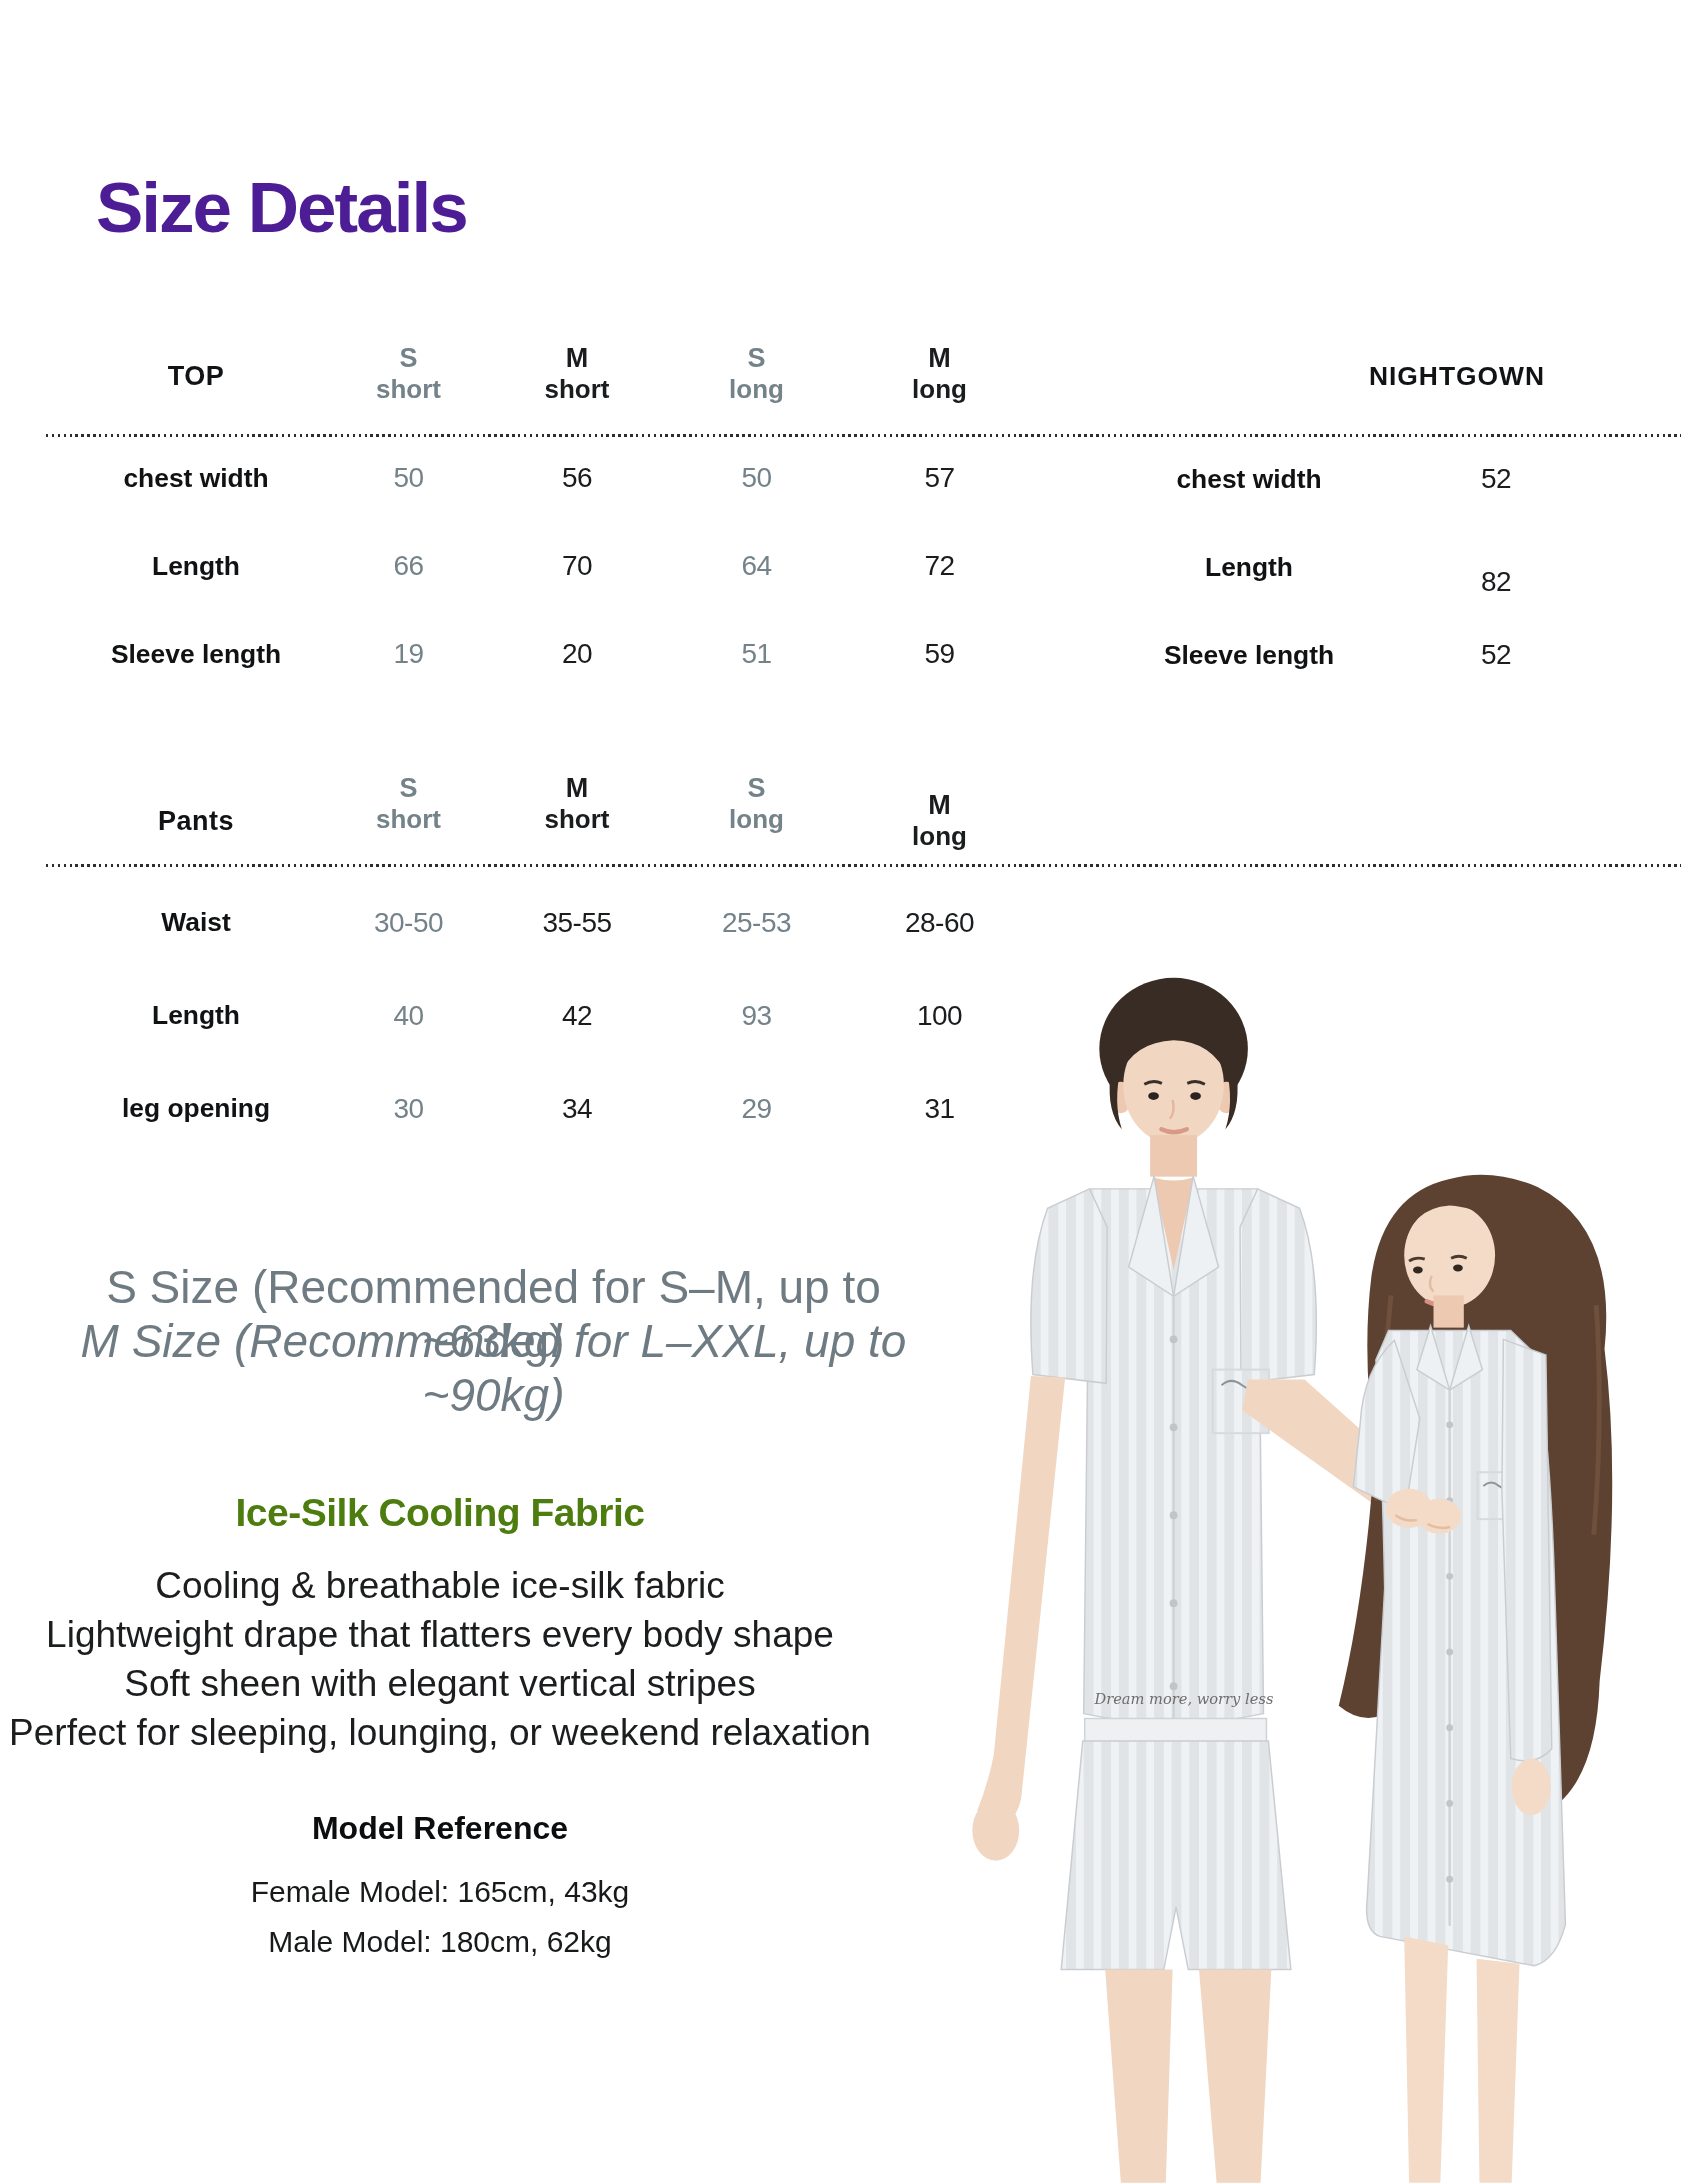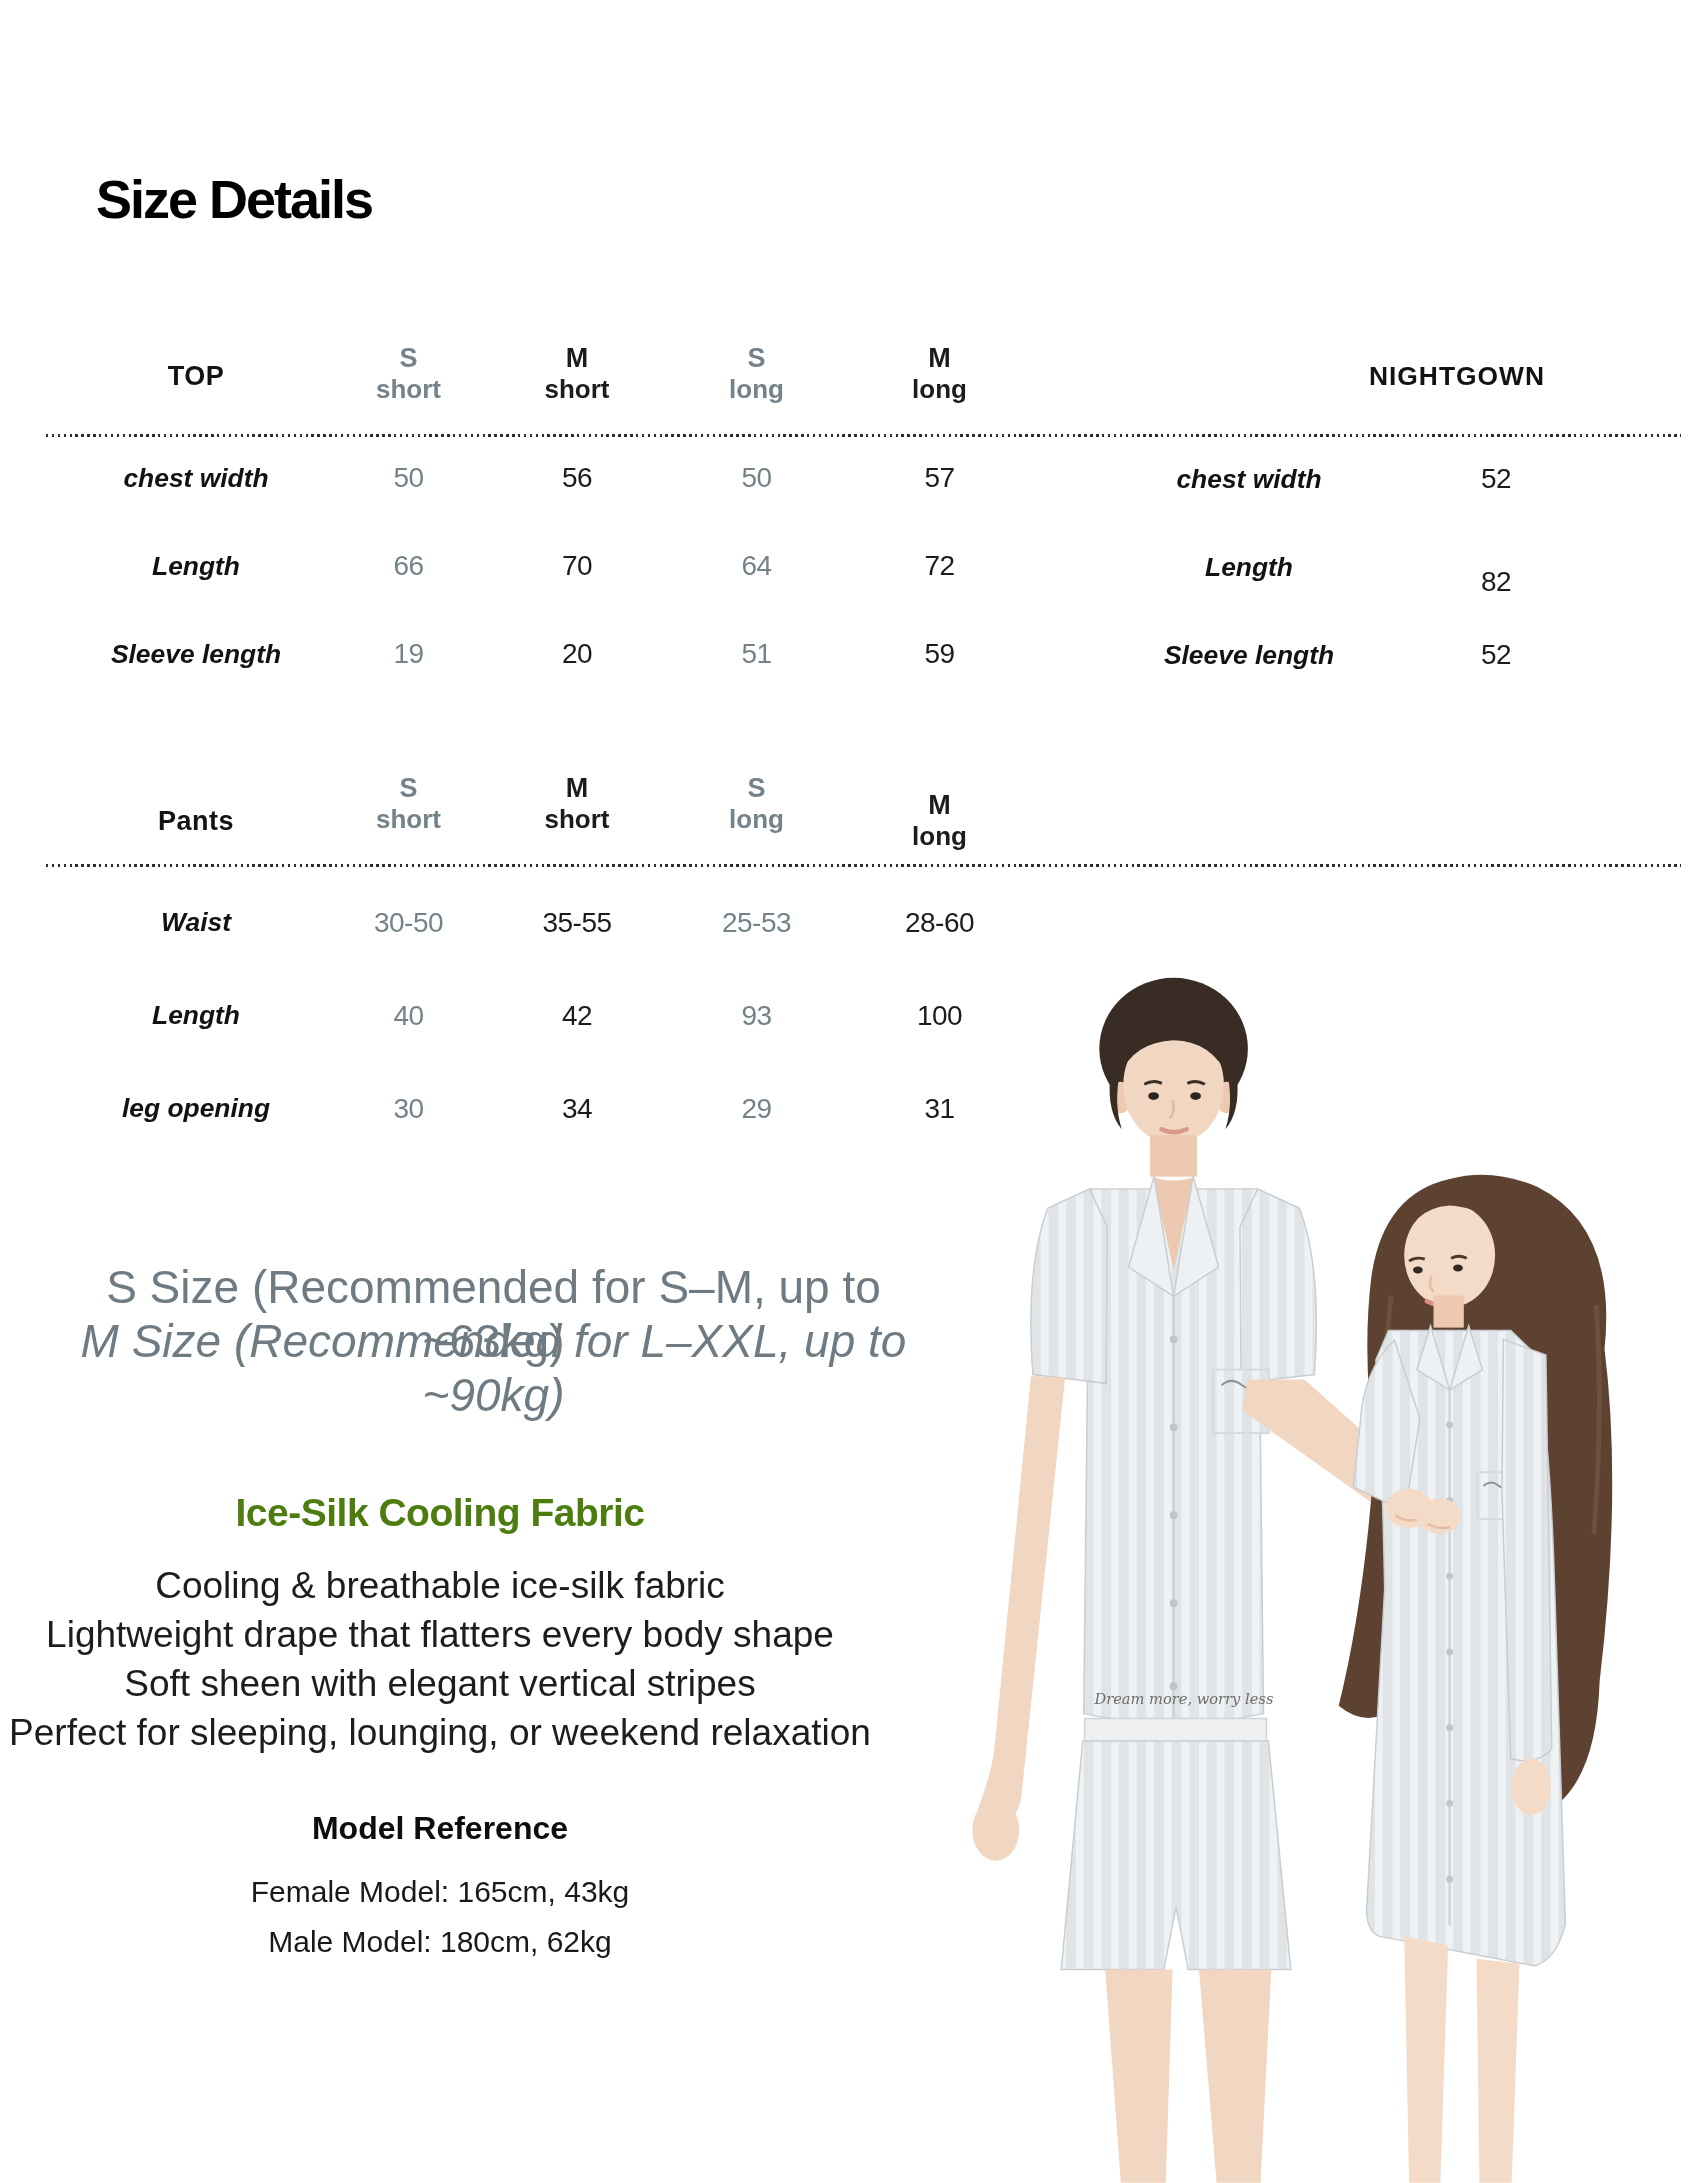--- a/index.html
+++ b/index.html
@@ -6,21 +6,21 @@
   body{
     width:1691px;height:2183px;position:relative;overflow:hidden;
     background:#ffffff;
     font-family:"Liberation Sans", sans-serif;
     color:#17191a;
   }
   .abs{position:absolute;}
   
   .page-title{
     left:96px;top:172px;
-    font-size:54px;font-weight:800;letter-spacing:-2px;color:#000000;
+    font-size:71px;font-weight:800;letter-spacing:-2px;color:#4c1d95;
     line-height:1;
   }
   
   .dotline{
     left:46px;width:1635px;height:2.9px;
     background:repeating-linear-gradient(90deg,#2d2d2d 0 2.4px,transparent 2.4px 5.9px);
   }
   
   .sz-grid{
     display:grid;
@@ -31,21 +31,21 @@
     text-align:center;
   }
   .hd-cell{height:115px;}
   .bd-cell{height:88px;}
   .pants-grid .bd-cell{height:93px;padding-top:24.4px;box-sizing:border-box;}
   .tbl-name{font-size:27px;font-weight:700;color:#111315;letter-spacing:0.5px;}
   .col-size{font-size:27px;font-weight:700;line-height:1.0;}
   .col-len{font-size:26px;font-weight:700;line-height:1.35;}
   .tone-gray{color:#74828a;}
   .tone-black{color:#1a1c1e;}
-  .row-label{font-size:26.4px;font-weight:700;color:#101214;font-style:italic;}
+  .row-label{font-size:26.4px;font-weight:700;color:#101214;}
   .val{font-size:28px;font-weight:400;letter-spacing:-0.5px;}
   .dy30{transform:translateY(14.7px);}
   .dy35{transform:translateY(17px);}
   
   .ng-title{
     left:1315px;top:361px;width:284px;text-align:center;
     font-size:26.4px;font-weight:700;letter-spacing:1px;color:#111315;
   }
   .ng-grid{
     left:1134px;top:435px;

